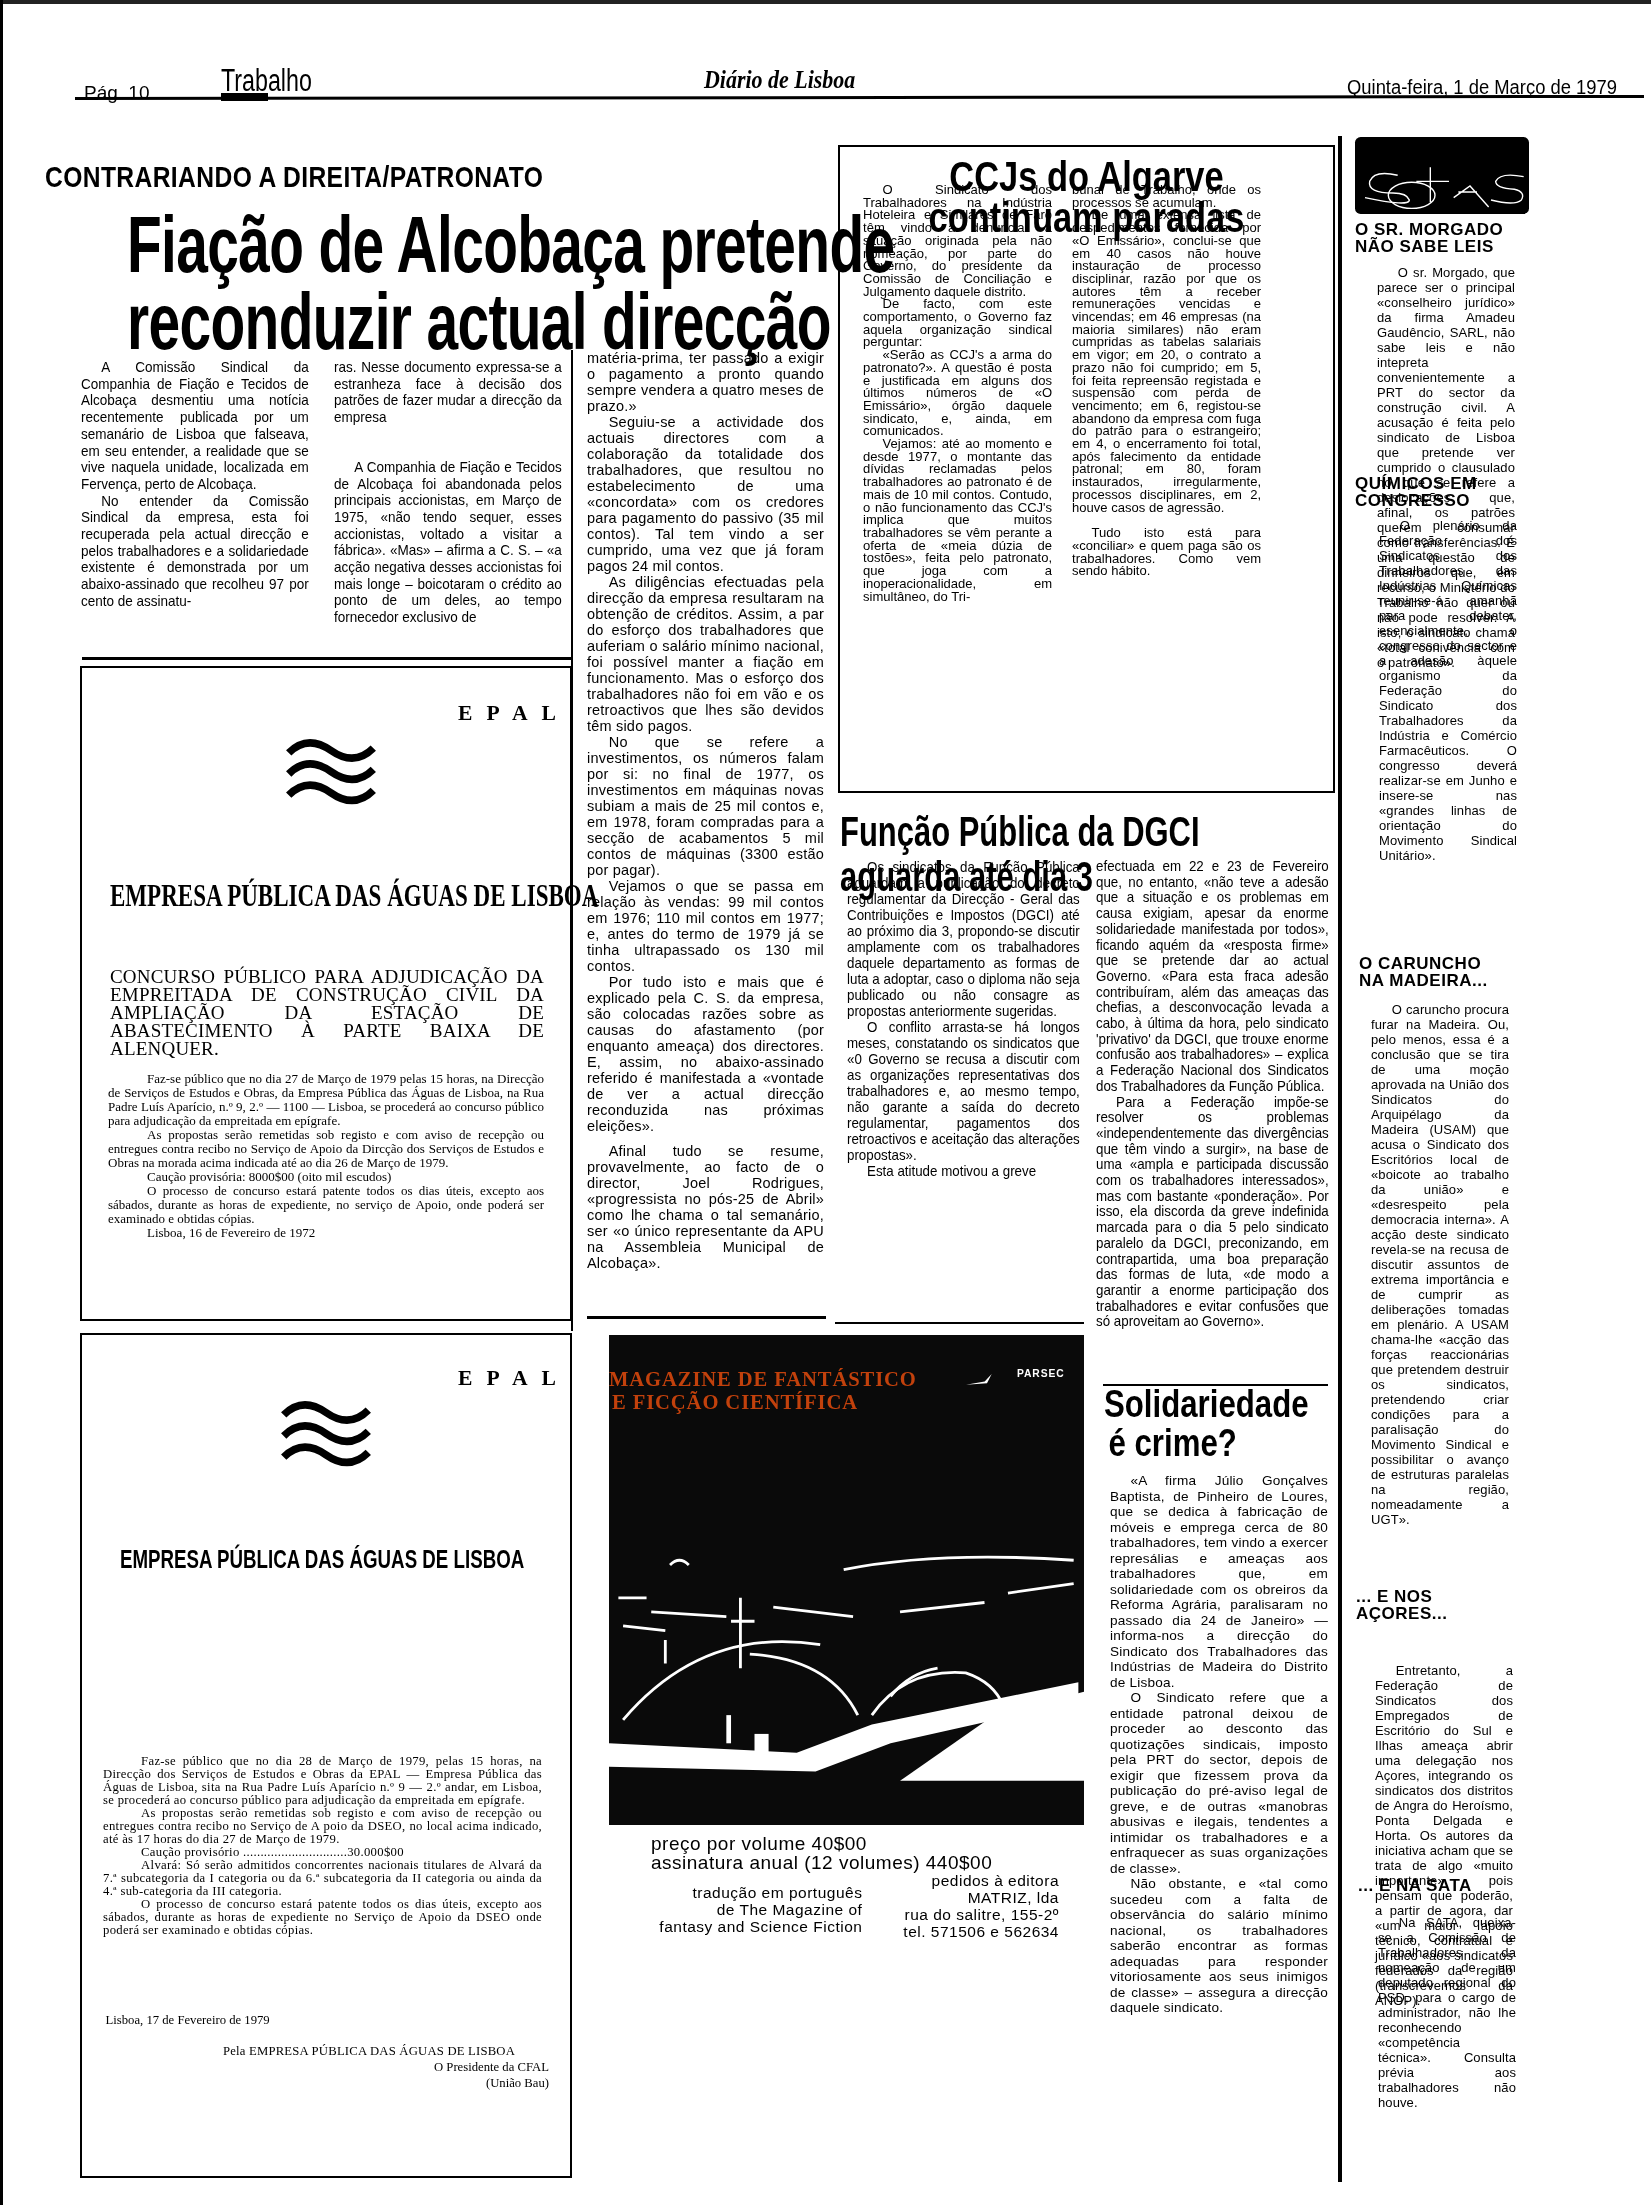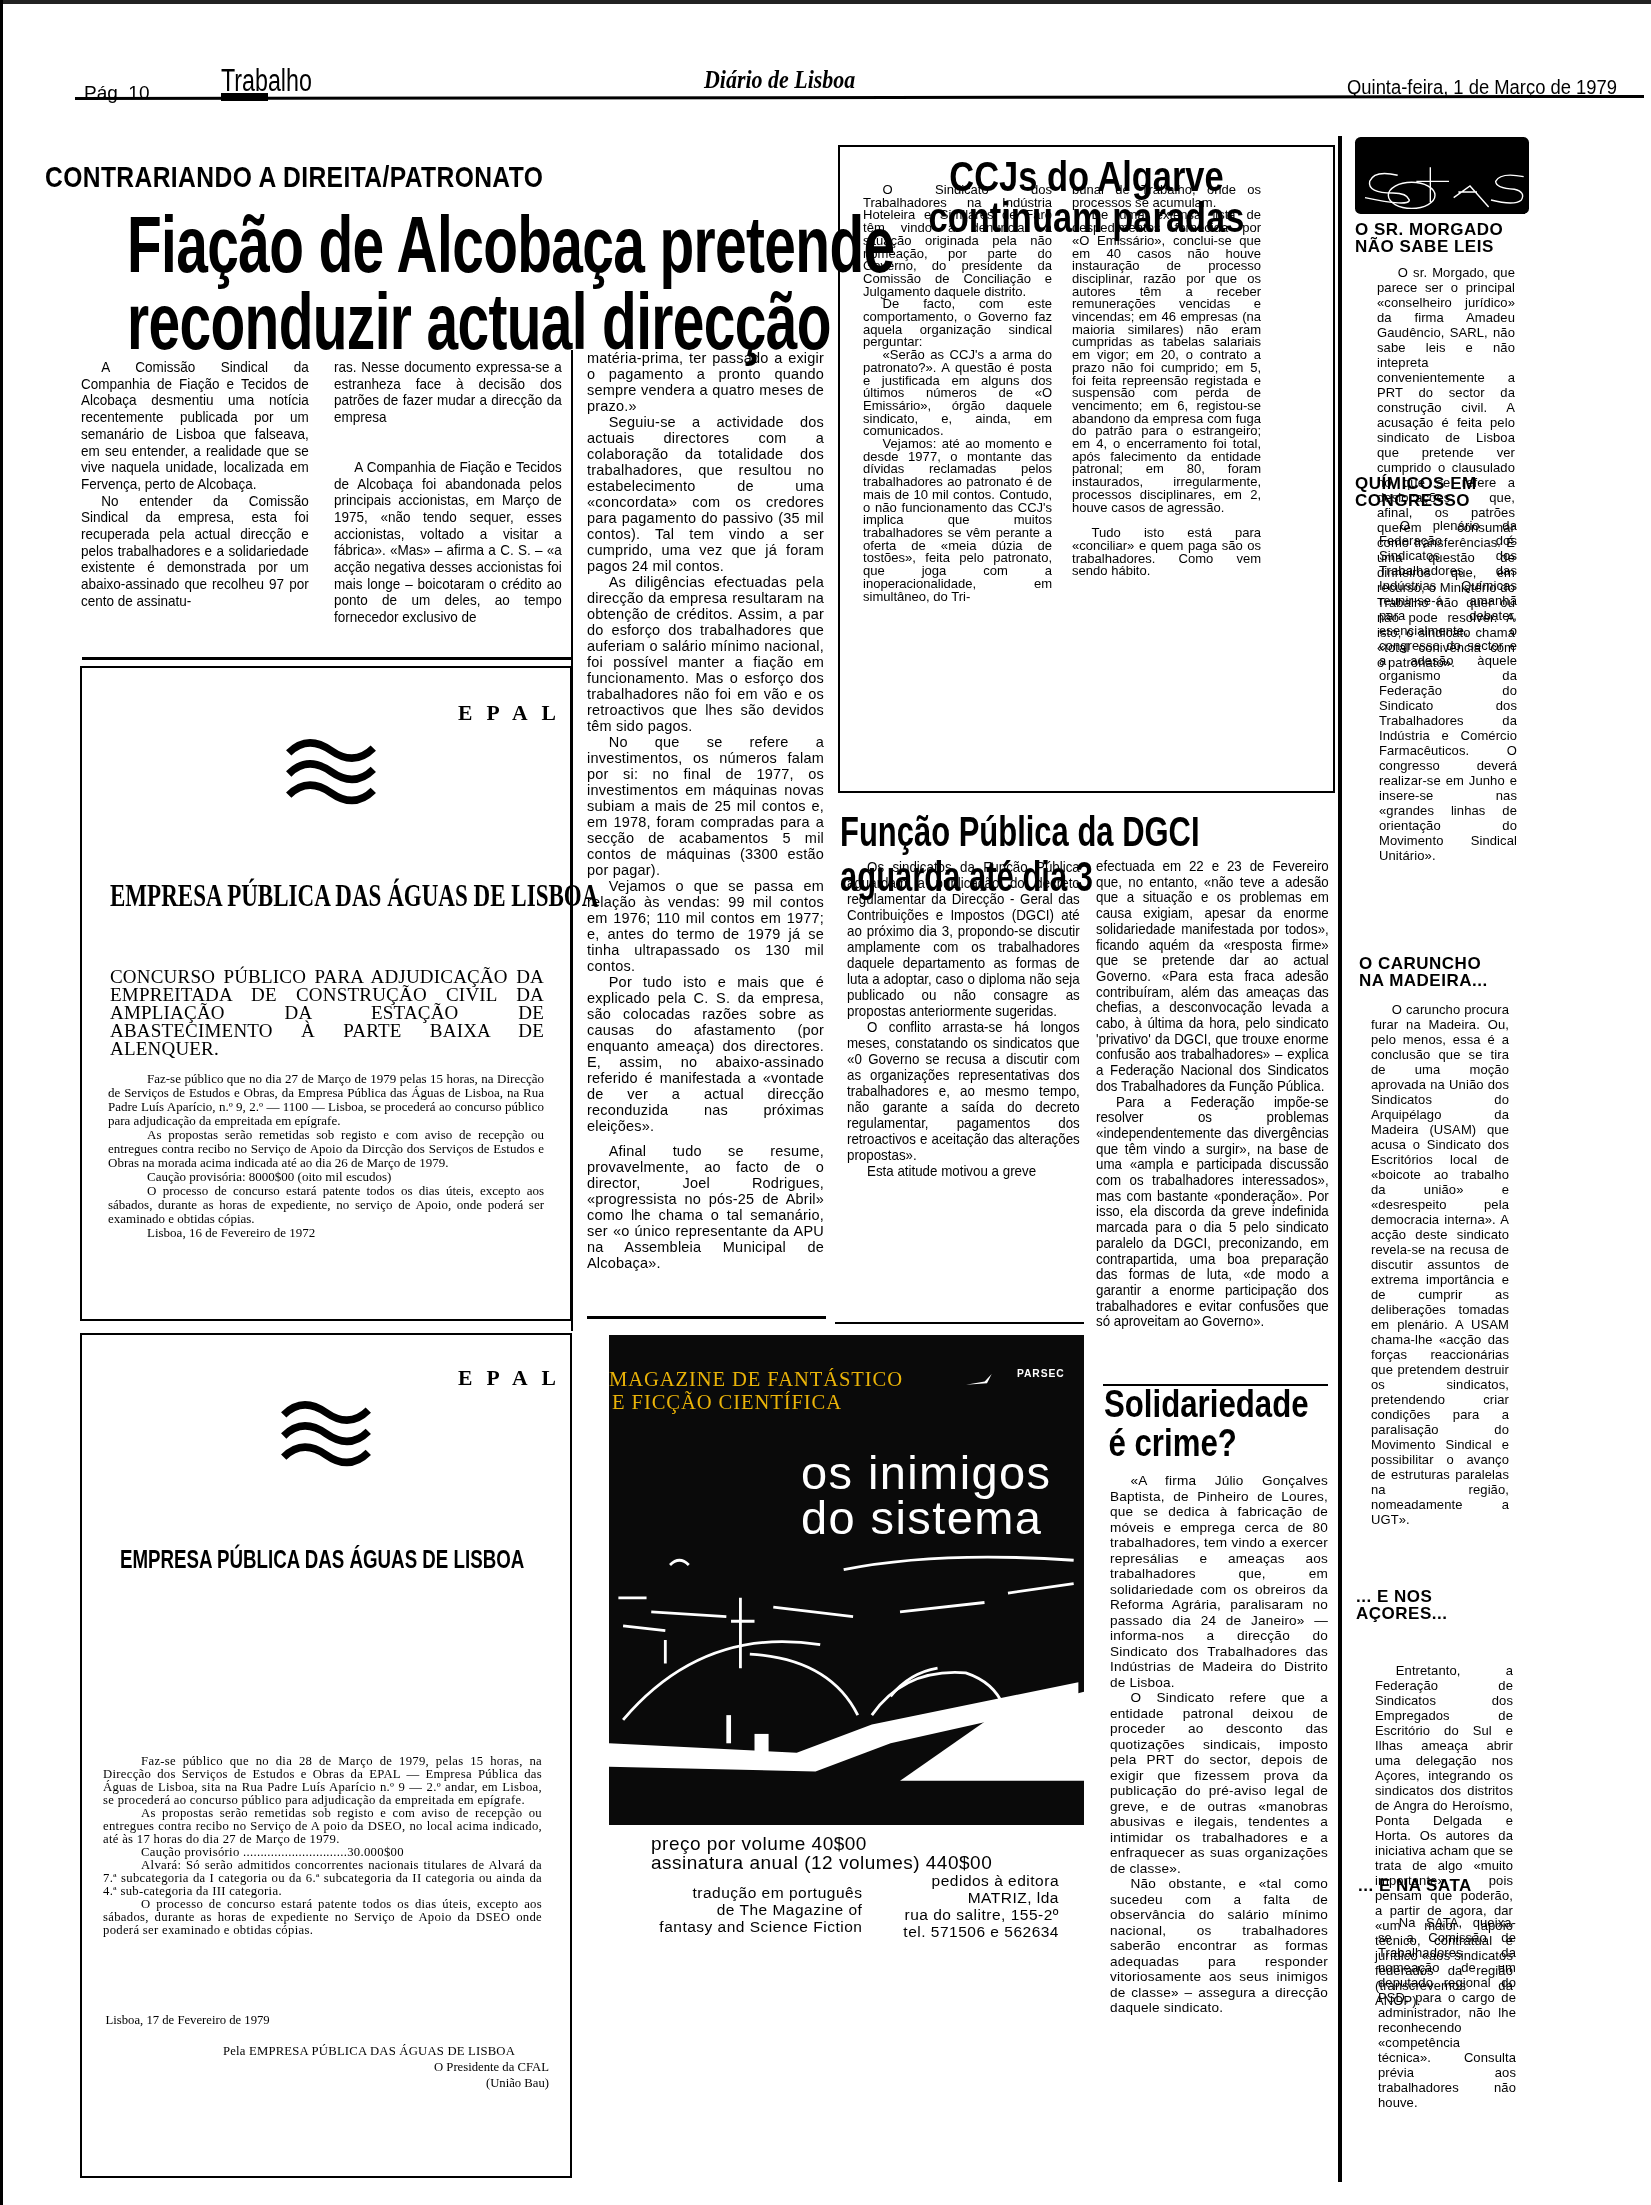--- a/index.html
+++ b/index.html
@@ -168,32 +168,28 @@
   <div>Solidariedade</div>
   <div style="padding-left:5.6px">é crime?</div>
 </div>
 <div class="abs col" id="sol-body">
   <p>«A firma Júlio Gonçalves Baptista, de Pinheiro de Loures, que se dedica à fabricação de móveis e emprega cerca de 80 trabalhadores, tem vindo a exercer represálias e ameaças aos trabalhadores que, em solidariedade com os obreiros da Reforma Agrária, paralisaram no passado dia 24 de Janeiro» — informa-nos a direcção do Sindicato dos Trabalhadores das Indústrias de Madeira do Distrito de Lisboa.</p>
   <p>O Sindicato refere que a entidade patronal deixou de proceder ao desconto das quotizações sindicais, imposto pela PRT do sector, depois de exigir que fizessem prova da publicação do pré-aviso legal de greve, e de outras «manobras abusivas e ilegais, tendentes a intimidar os trabalhadores e a enfraquecer as suas organizações de classe».</p>
   <p>Não obstante, e «tal como sucedeu com a falta de observância do salário mínimo nacional, os trabalhadores saberão encontrar as formas adequadas para responder vitoriosamente aos seus inimigos de classe» – assegura a direcção daquele sindicato.</p>
 </div>
 
 <div class="abs" id="mag">
-  <div class="abs" style="left:0;top:33px;color:#eab308;font-weight:normal;font-size:20.6px;line-height:22.5px;letter-spacing:0.9px;font-family:'Liberation Serif',serif">
+  <div class="abs" style="left:0;top:33px;color:#c2410c;font-weight:bold;font-size:20.6px;line-height:22.5px;letter-spacing:0.9px;font-family:'Liberation Serif',serif">
     <div>MAGAZINE DE FANTÁSTICO</div>
     <div style="padding-left:3px">E FICÇÃO CIENTÍFICA</div>
   </div>
   <svg class="abs" style="left:357px;top:38px" width="28" height="14" viewBox="0 0 60 30">
       <path d="M0 25 L40 18 L55 2 L45 22 Z" fill="#fff"></path>
     </svg>
   <div class="abs" style="left:408px;top:33px;color:#fff;font-weight:bold;font-size:10.3px;letter-spacing:0.9px">PARSEC</div>
-  <div class="abs" style="left:192px;top:115px;color:#fff;font-size:47px;line-height:45px;letter-spacing:1.4px">
-    <div>os inimigos</div>
-    <div>do sistema</div>
-  </div>
   <svg class="abs" style="left:0;top:211px" width="475" height="235" viewBox="0 0 1012 500">
     <g fill="none" stroke="#fff" stroke-width="6">
       <path d="M30 370 Q200 170 450 210"></path>
       <path d="M300 230 Q470 240 530 360"></path>
       <path d="M560 360 Q630 260 760 270 Q820 290 840 340"></path>
       <path d="M600 320 Q640 270 700 260"></path>
       <path d="M120 200 L120 250 M280 110 L280 260 M260 160 L310 160"></path>
       <path d="M130 40 Q150 20 170 40"></path>
       <path d="M20 110 L80 110 M90 140 L250 150 M350 130 L520 150 M620 140 L800 120 M850 100 L990 80 M30 170 L120 180"></path>
       <path d="M500 50 Q700 10 990 30"></path>

